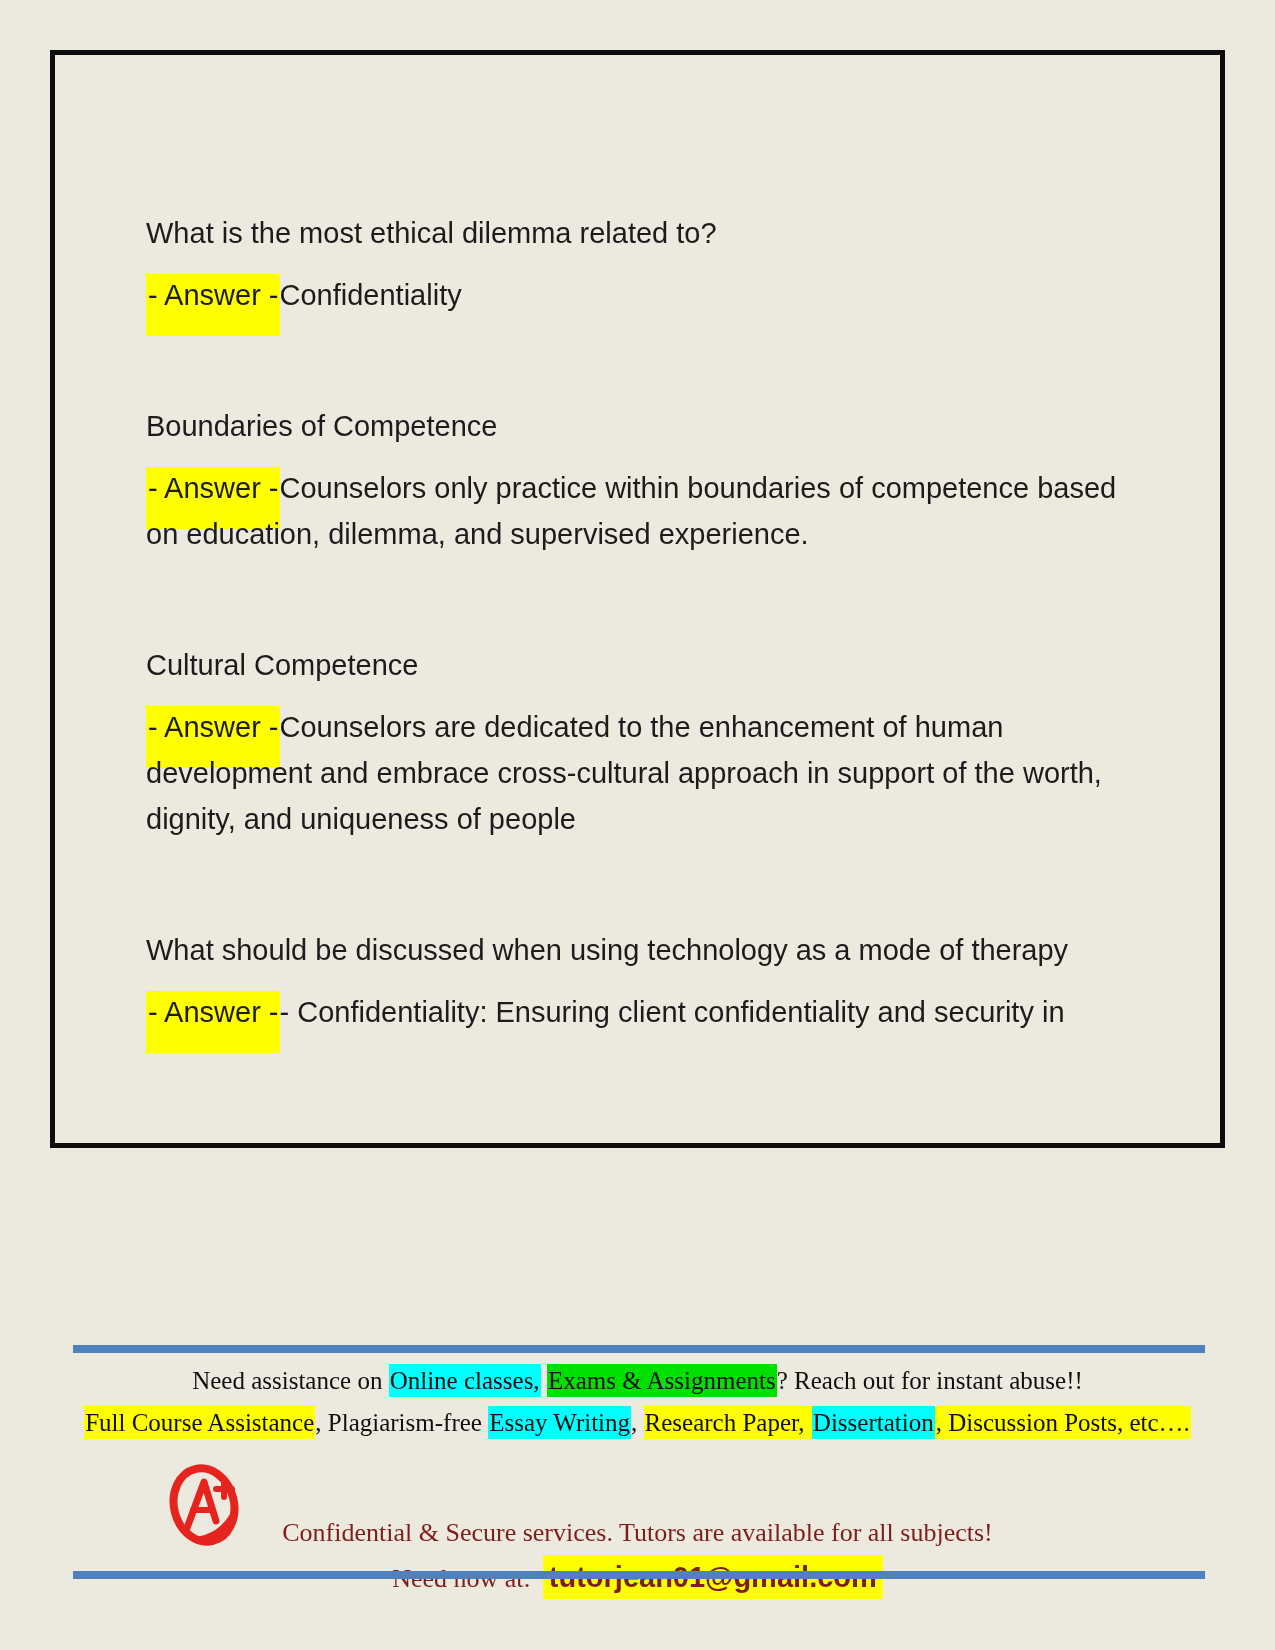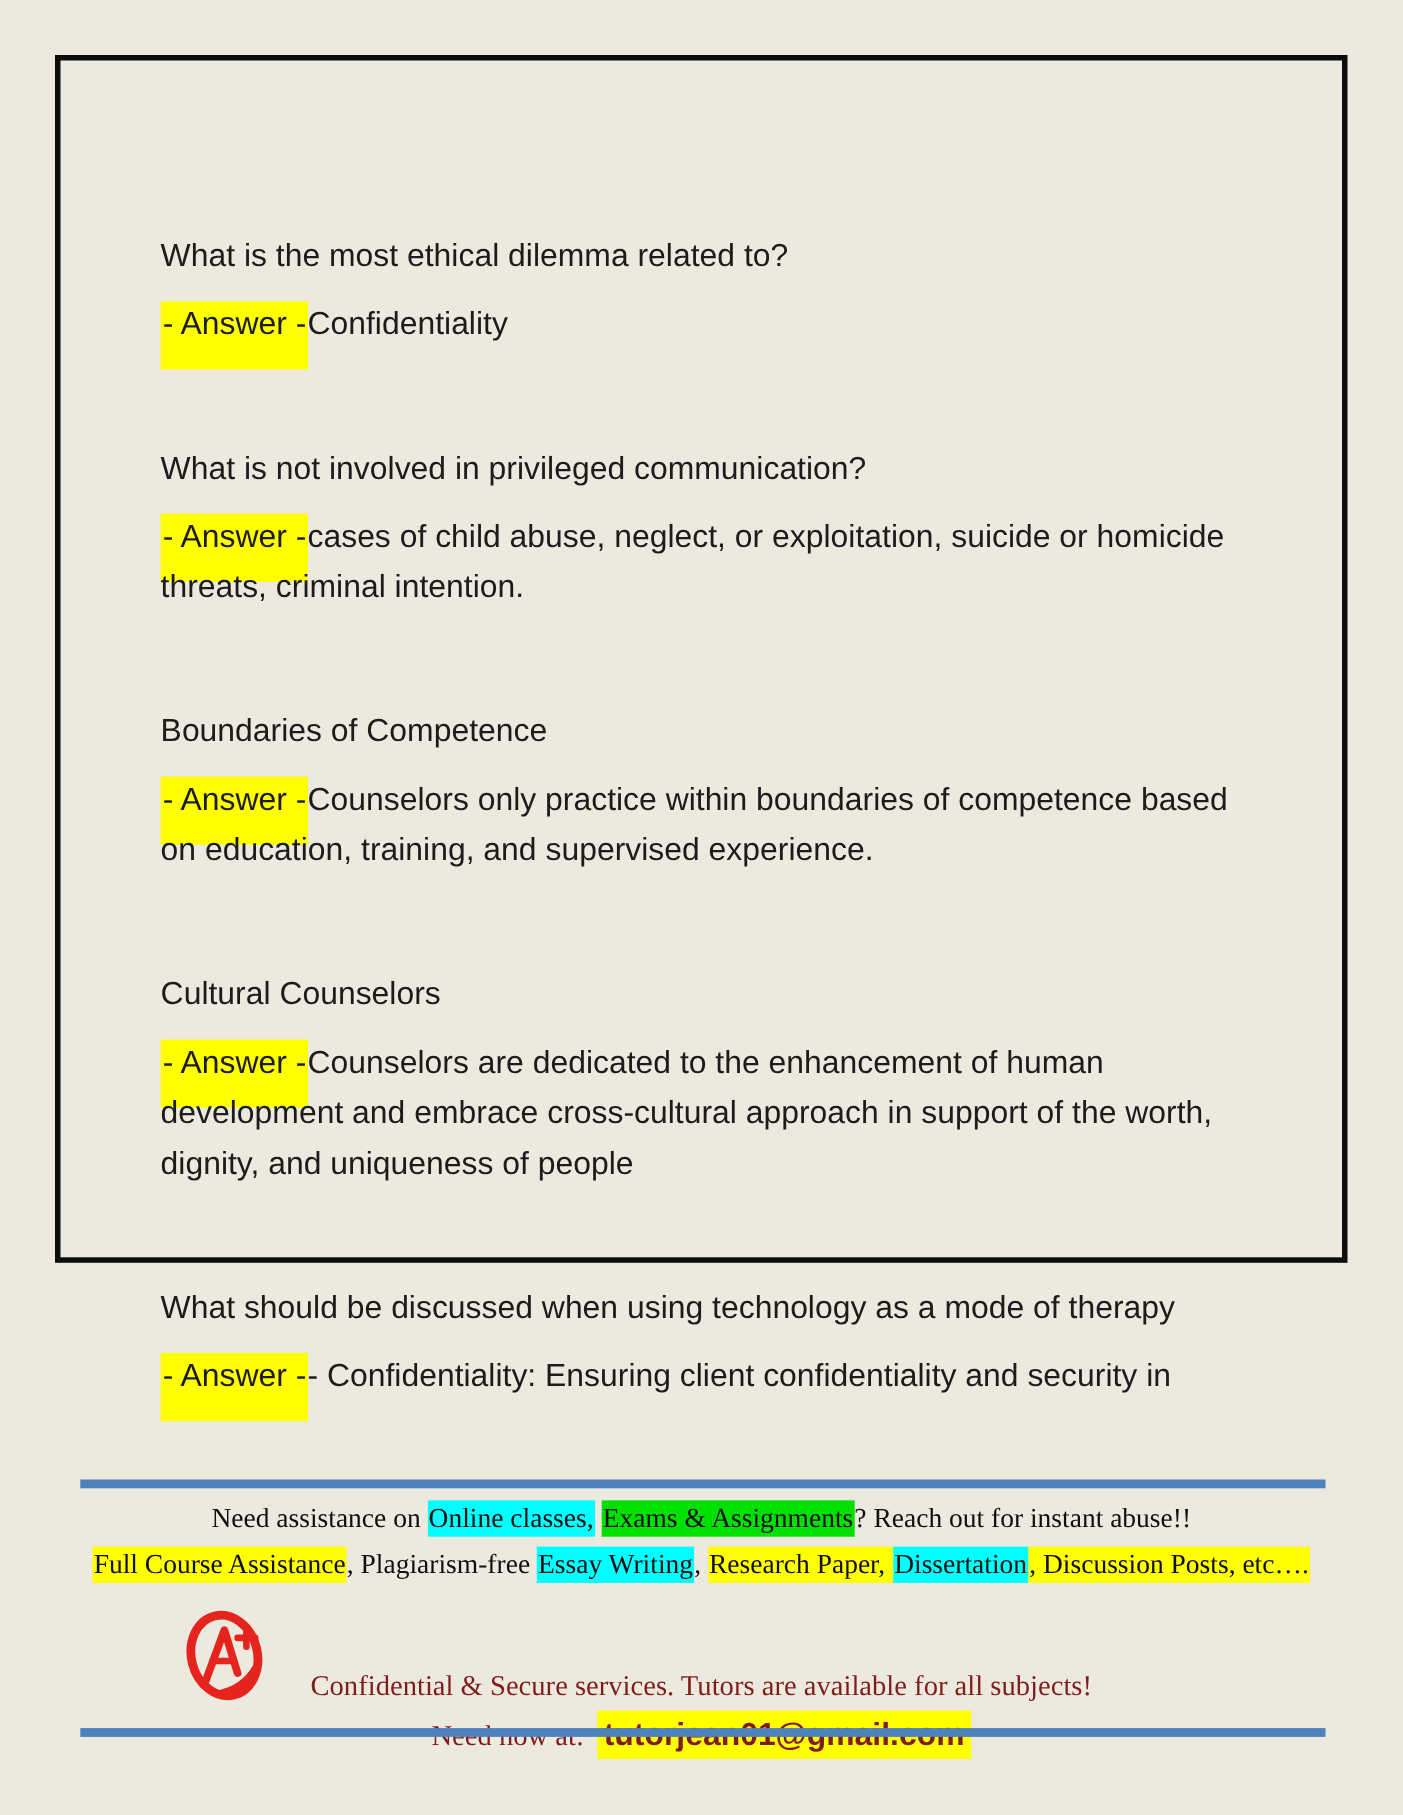--- a/index.html
+++ b/index.html
@@ -69,32 +69,28 @@
 
 <div class="frame">
 
   <div class="qa-area">
 
     <div class="qa-group">
       <p class="question">What is the most ethical dilemma related to?</p>
       <p class="answer"><mark class="hl-yellow answer-label">- Answer -</mark><span>Confidentiality</span></p>
     </div>
 
+
     <div class="qa-group">
-      <p class="question">What is not involved in privileged communication?</p>
-      <p class="answer"><mark class="hl-yellow answer-label">- Answer -</mark><span>cases of child abuse, neglect, or exploitation, suicide or homicide threats, criminal intention.</span></p>
+      <p class="question">Boundaries of Competence</p>
+      <p class="answer"><mark class="hl-yellow answer-label">- Answer -</mark><span>Counselors only practice within boundaries of competence based on education, dilemma, and supervised experience.</span></p>
     </div>
 
     <div class="qa-group">
-      <p class="question">Boundaries of Competence</p>
-      <p class="answer"><mark class="hl-yellow answer-label">- Answer -</mark><span>Counselors only practice within boundaries of competence based on education, training, and supervised experience.</span></p>
-    </div>
-
-    <div class="qa-group">
-      <p class="question">Cultural Counselors</p>
+      <p class="question">Cultural Competence</p>
       <p class="answer"><mark class="hl-yellow answer-label">- Answer -</mark><span>Counselors are dedicated to the enhancement of human development and embrace cross-cultural approach in support of the worth, dignity, and uniqueness of people</span></p>
     </div>
 
     <div class="qa-group">
       <p class="question">What should be discussed when using technology as a mode of therapy</p>
       <p class="answer"><mark class="hl-yellow answer-label">- Answer -</mark><span>- Confidentiality: Ensuring client confidentiality and security in</span></p>
     </div>
 
   </div>
 

